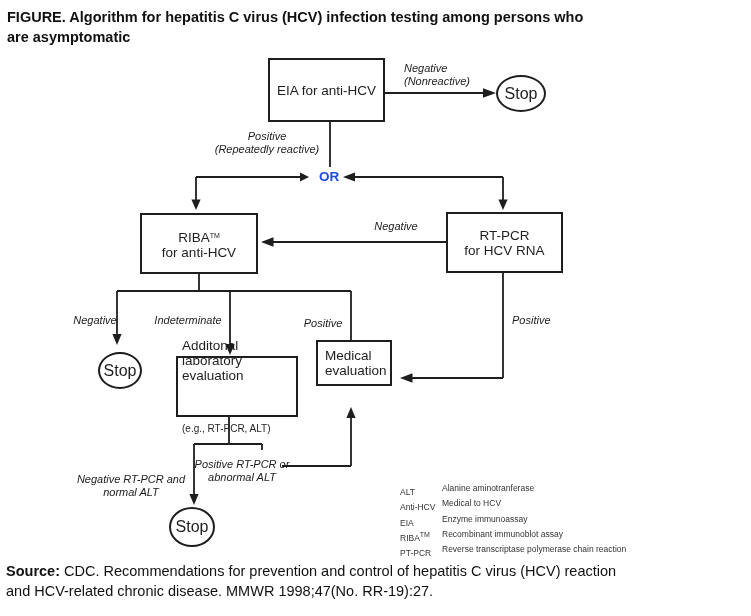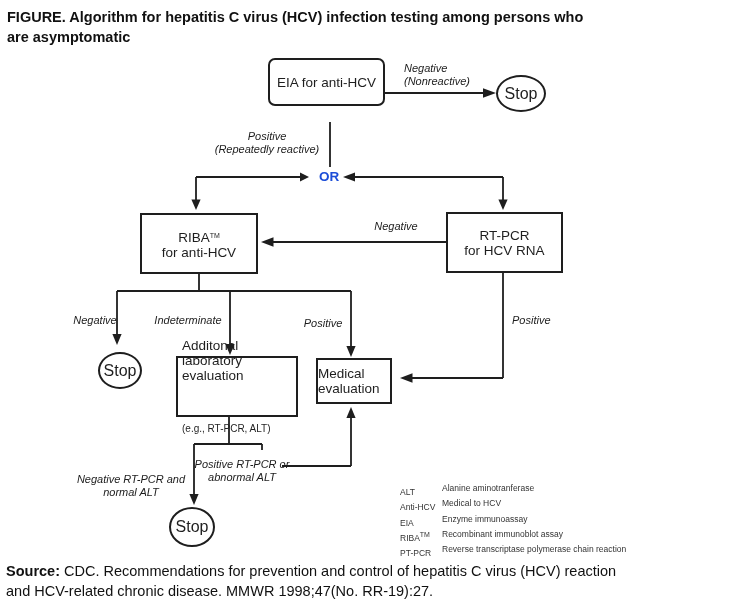--- a/index.html
+++ b/index.html
@@ -86,21 +86,21 @@
       <polygon points="261,242 273.5,237.2 273.5,246.8"></polygon>
       <polygon points="117,345 112.4,334 121.6,334"></polygon>
       <polygon points="230,355 225.4,344 234.6,344"></polygon>
       <polygon points="351,357 346.4,346 355.6,346"></polygon>
       <polygon points="400,378 412.5,373.2 412.5,382.8"></polygon>
       <polygon points="194,505 189.4,494 198.6,494"></polygon>
       <polygon points="351,407 346.4,418 355.6,418"></polygon>
     </g>
   </svg>
 
-  <div class="box" style="left:268px;top:58px;width:117px;height:48px;border-radius:7px;">
+  <div class="box" style="left:268px;top:58px;width:117px;height:64px;">
     <div>EIA for anti-HCV</div>
   </div>
 
   <div class="stop" style="left:496px;top:75px;width:50px;height:37px;">
     <span>Stop</span>
   </div>
 
   <div class="or-label" style="left:314px;top:169px;width:30px;">OR</div>
 
   <div class="box" style="left:140px;top:213px;width:118px;height:61px;">
@@ -117,21 +117,21 @@
     <span>Stop</span>
   </div>
 
   <div class="box left-text" style="left:176px;top:356px;width:122px;height:61px;padding-left:4px;">
     <div>Additonal</div>
     <div>laboratory</div>
     <div>evaluation</div>
     <div class="small-line">(e.g., RT-PCR, ALT)</div>
   </div>
 
-  <div class="box left-text" style="left:316px;top:358px;width:76px;height:46px;justify-content:center;">
+  <div class="box left-text" style="left:316px;top:340px;width:76px;height:46px;padding-left:7px;justify-content:center;">
     <div>Medical</div>
     <div>evaluation</div>
   </div>
 
   <div class="stop" style="left:169px;top:507px;width:46px;height:40px;">
     <span>Stop</span>
   </div>
 
   <div class="elabel left-align" style="left:404px;top:62px;">
     <div>Negative</div>

